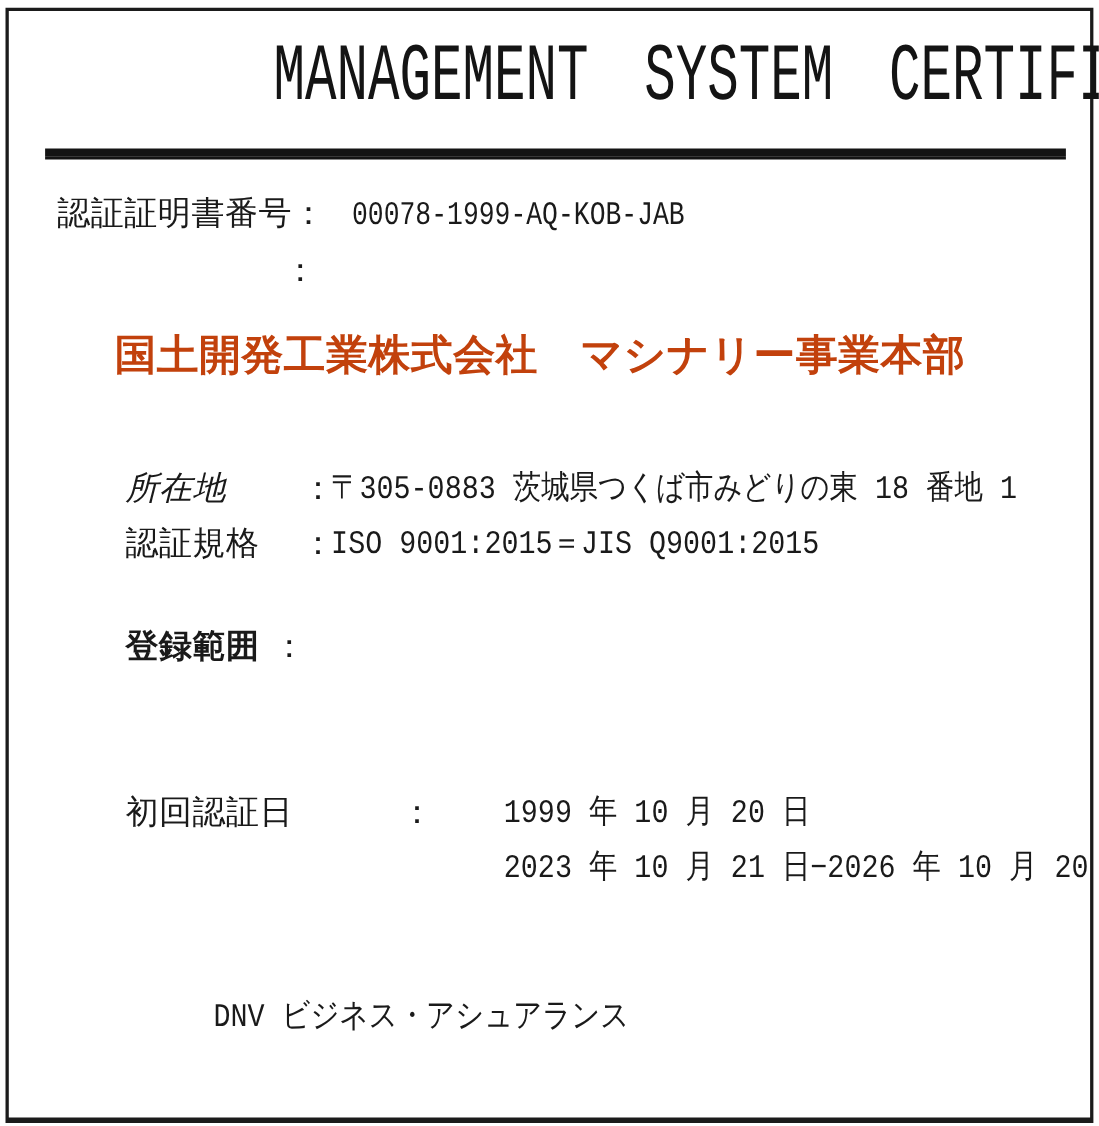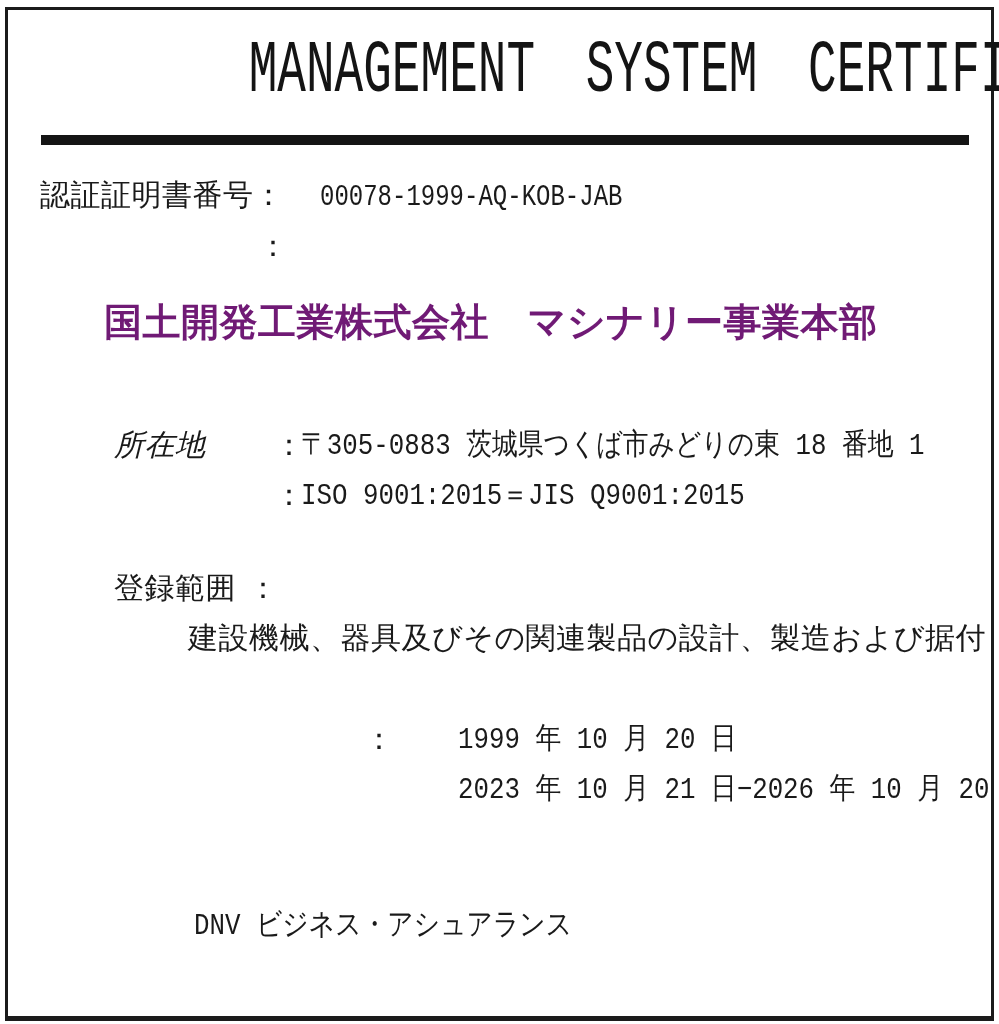--- a/index.html
+++ b/index.html
@@ -73,53 +73,54 @@
     transform-origin: left center;
     letter-spacing: 0px;
   }
   .company {
     position: absolute;
     left: 96px; top: 287px;
     font-size: 38px;
     font-weight: 700;
     letter-spacing: 0.5px;
     white-space: nowrap;
-    color: #701a75;
+    color: #c2410c;
   }
 </style>
 </head>
 <body>
 
 <div class="page">
   <div class="frame">
 
     <div class="title-wrap">
       <span class="title">MANAGEMENT SYSTEM CERTIFICATE</span>
     </div>
 
     <div class="double-rule"></div>
 
-    <span class="t" style="left:32px; top:168px;text-align:right;">認証証明書番号：</span>
+    <span class="t" style="left:44px; top:168px;text-align:right;">認証証明書番号：</span>
     <span class="t mono" style="left:312px; top:170px;">00078-1999-AQ-KOB-JAB</span>
 
     <span class="t" style="left:250px; top:219px;">：</span>
 
     <span class="company">国土開発工業株式会社　マシナリー事業本部</span>
 
     <span class="t" style="left:106px; top:418px;font-style:italic;">所在地</span>
     <span class="t" style="left:266px; top:418px;">：</span>
     <span class="t mono-mixed" style="left:293px; top:419px;">〒305-0883 茨城県つくば市みどりの東 18 番地 1</span>
 
+    <span class="t" style="left:106px; top:468px;">認証規格</span>
     <span class="t" style="left:266px; top:468px;">：</span>
     <span class="t mono-mixed" style="left:293px; top:469px;">ISO 9001:2015＝JIS Q9001:2015</span>
 
-    <span class="t" style="left:106px; top:561px;">登録範囲</span>
+    <span class="t" style="left:106px; top:561px;font-weight:bold;">登録範囲</span>
     <span class="t" style="left:240px; top:561px;">：</span>
-    <span class="t" style="left:180px; top:611px;">建設機械、器具及びその関連製品の設計、製造および据付</span>
 
+    <span class="t" style="left:106px; top:712px;">初回認証日</span>
     <span class="t" style="left:356px; top:712px;">：</span>
     <span class="t mono-mixed" style="left:450px; top:713px;">1999 年 10 月 20 日</span>
 
     <span class="t mono-mixed" style="left:450px; top:763px;">2023 年 10 月 21 日−2026 年 10 月 20 日</span>
 
     <span class="t mono-mixed" style="left:186px; top:899px;">DNV ビジネス・アシュアランス</span>
 
   </div>
 </div>
 

